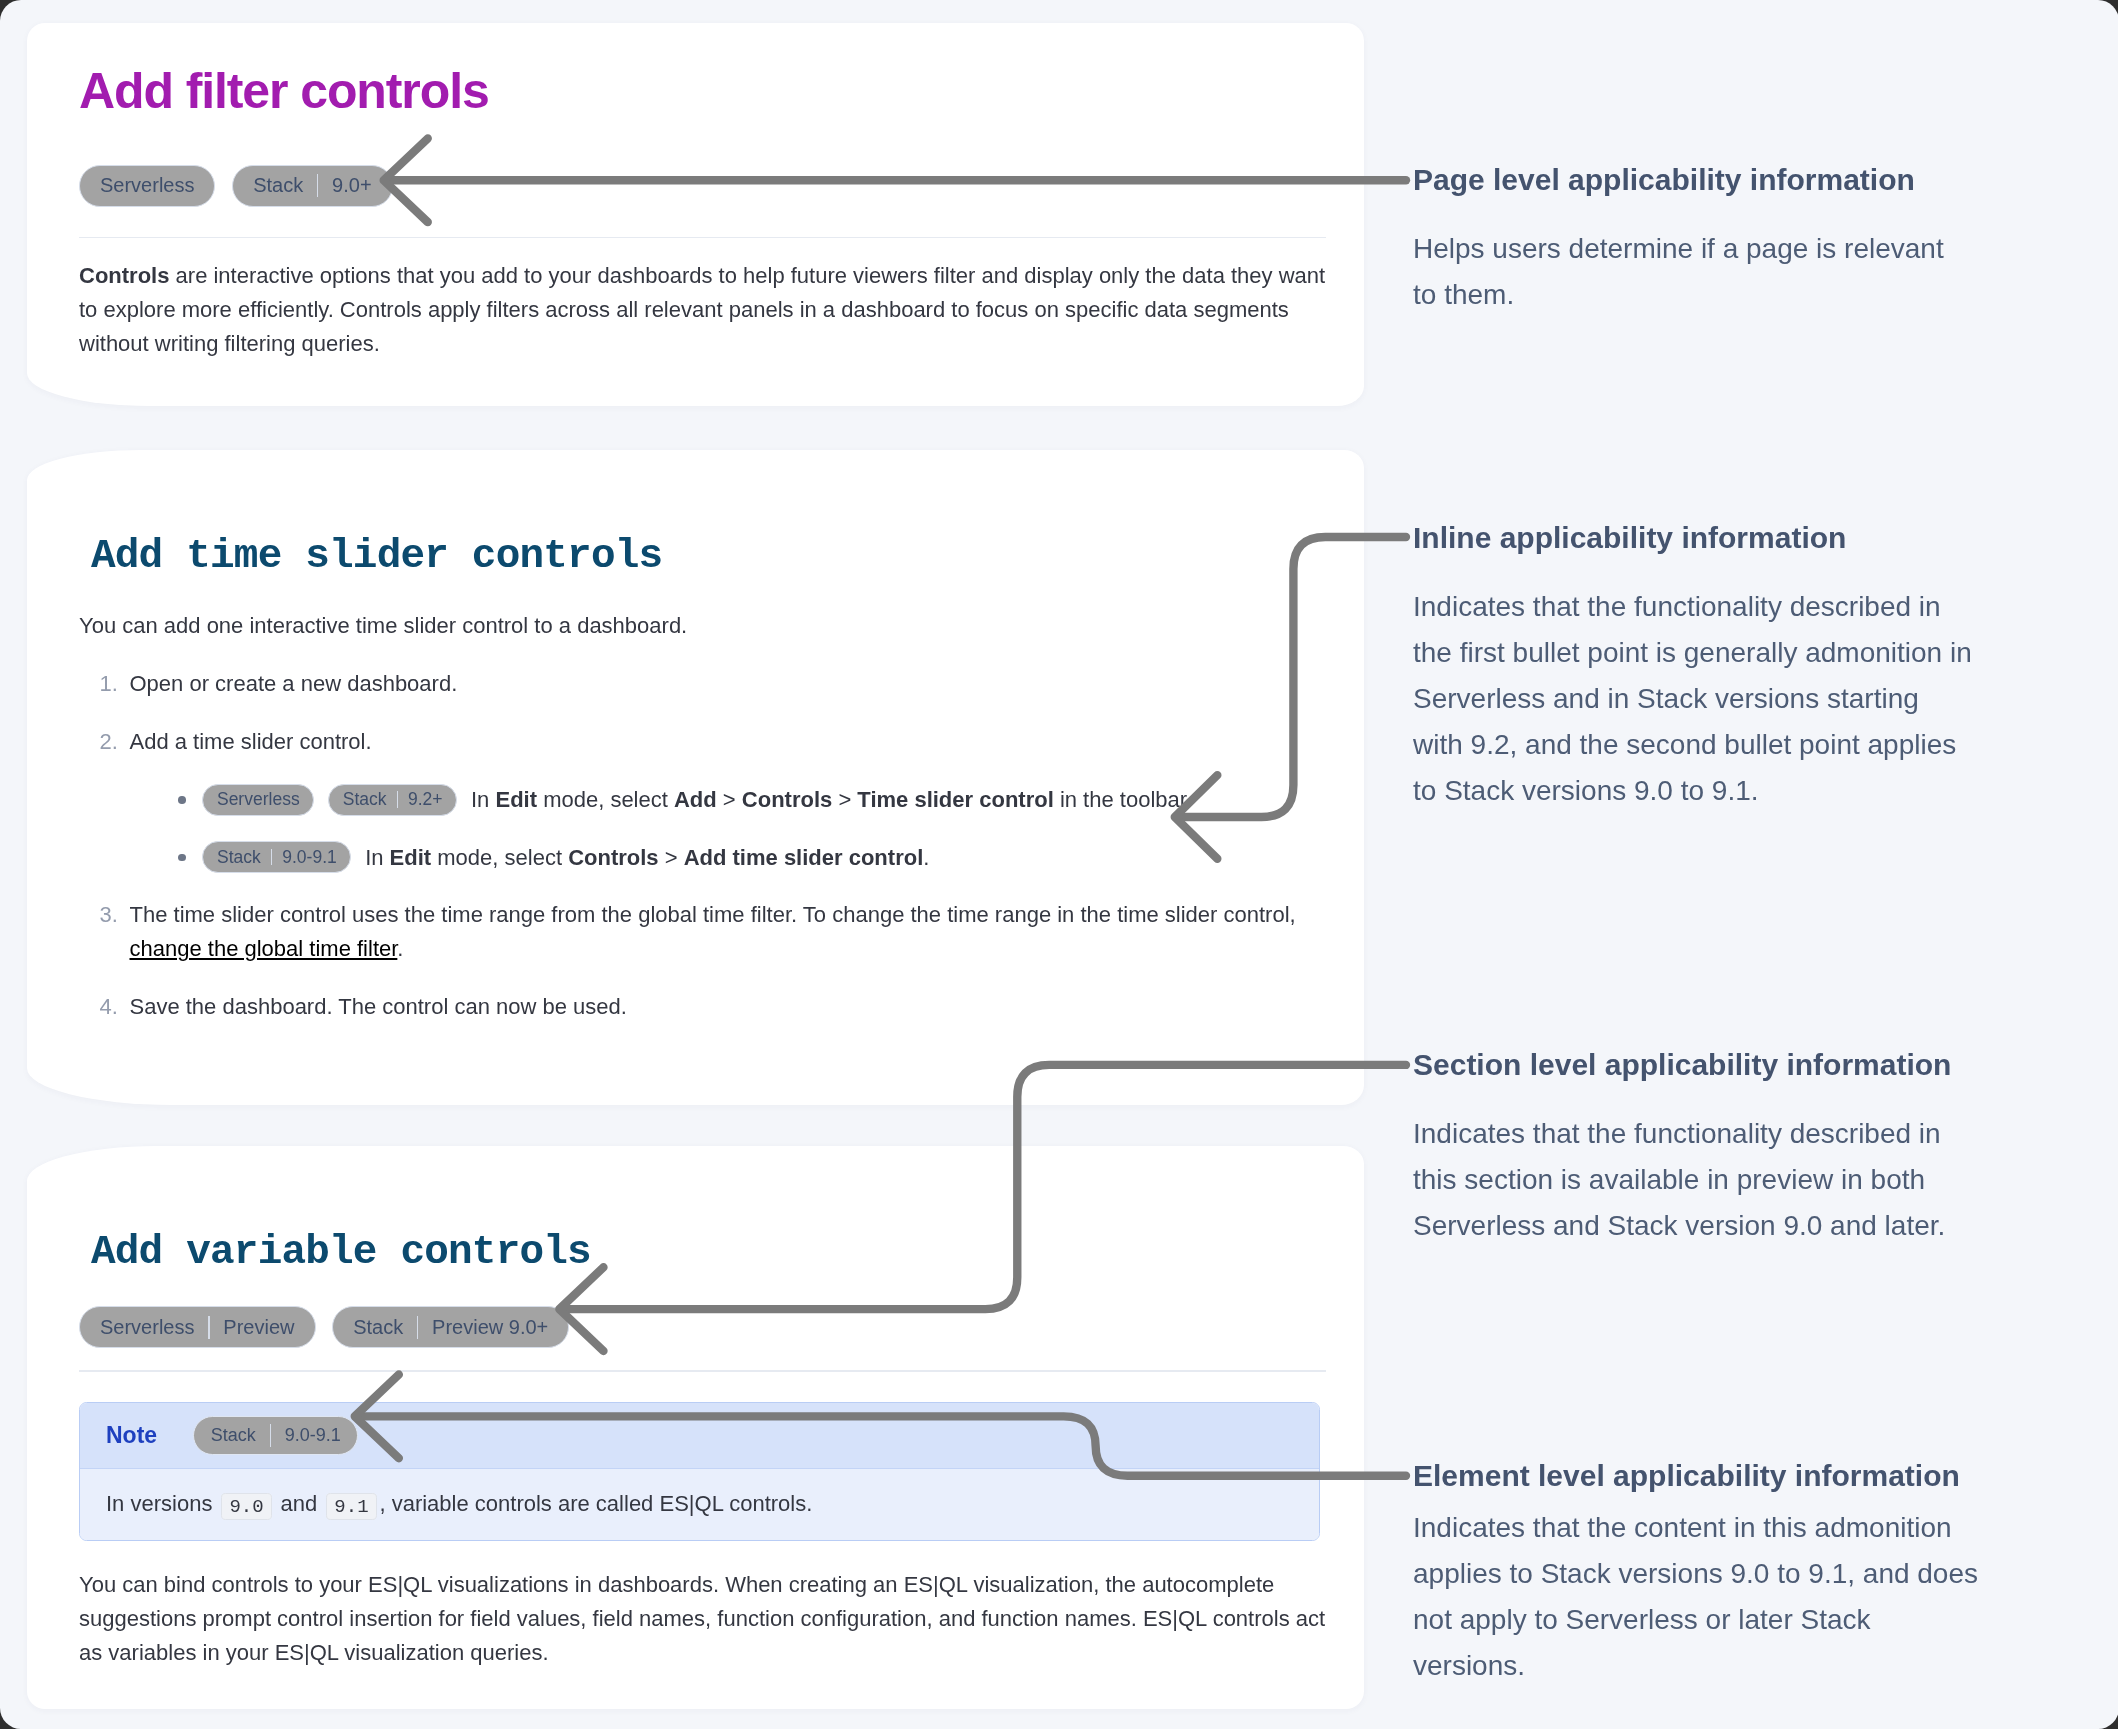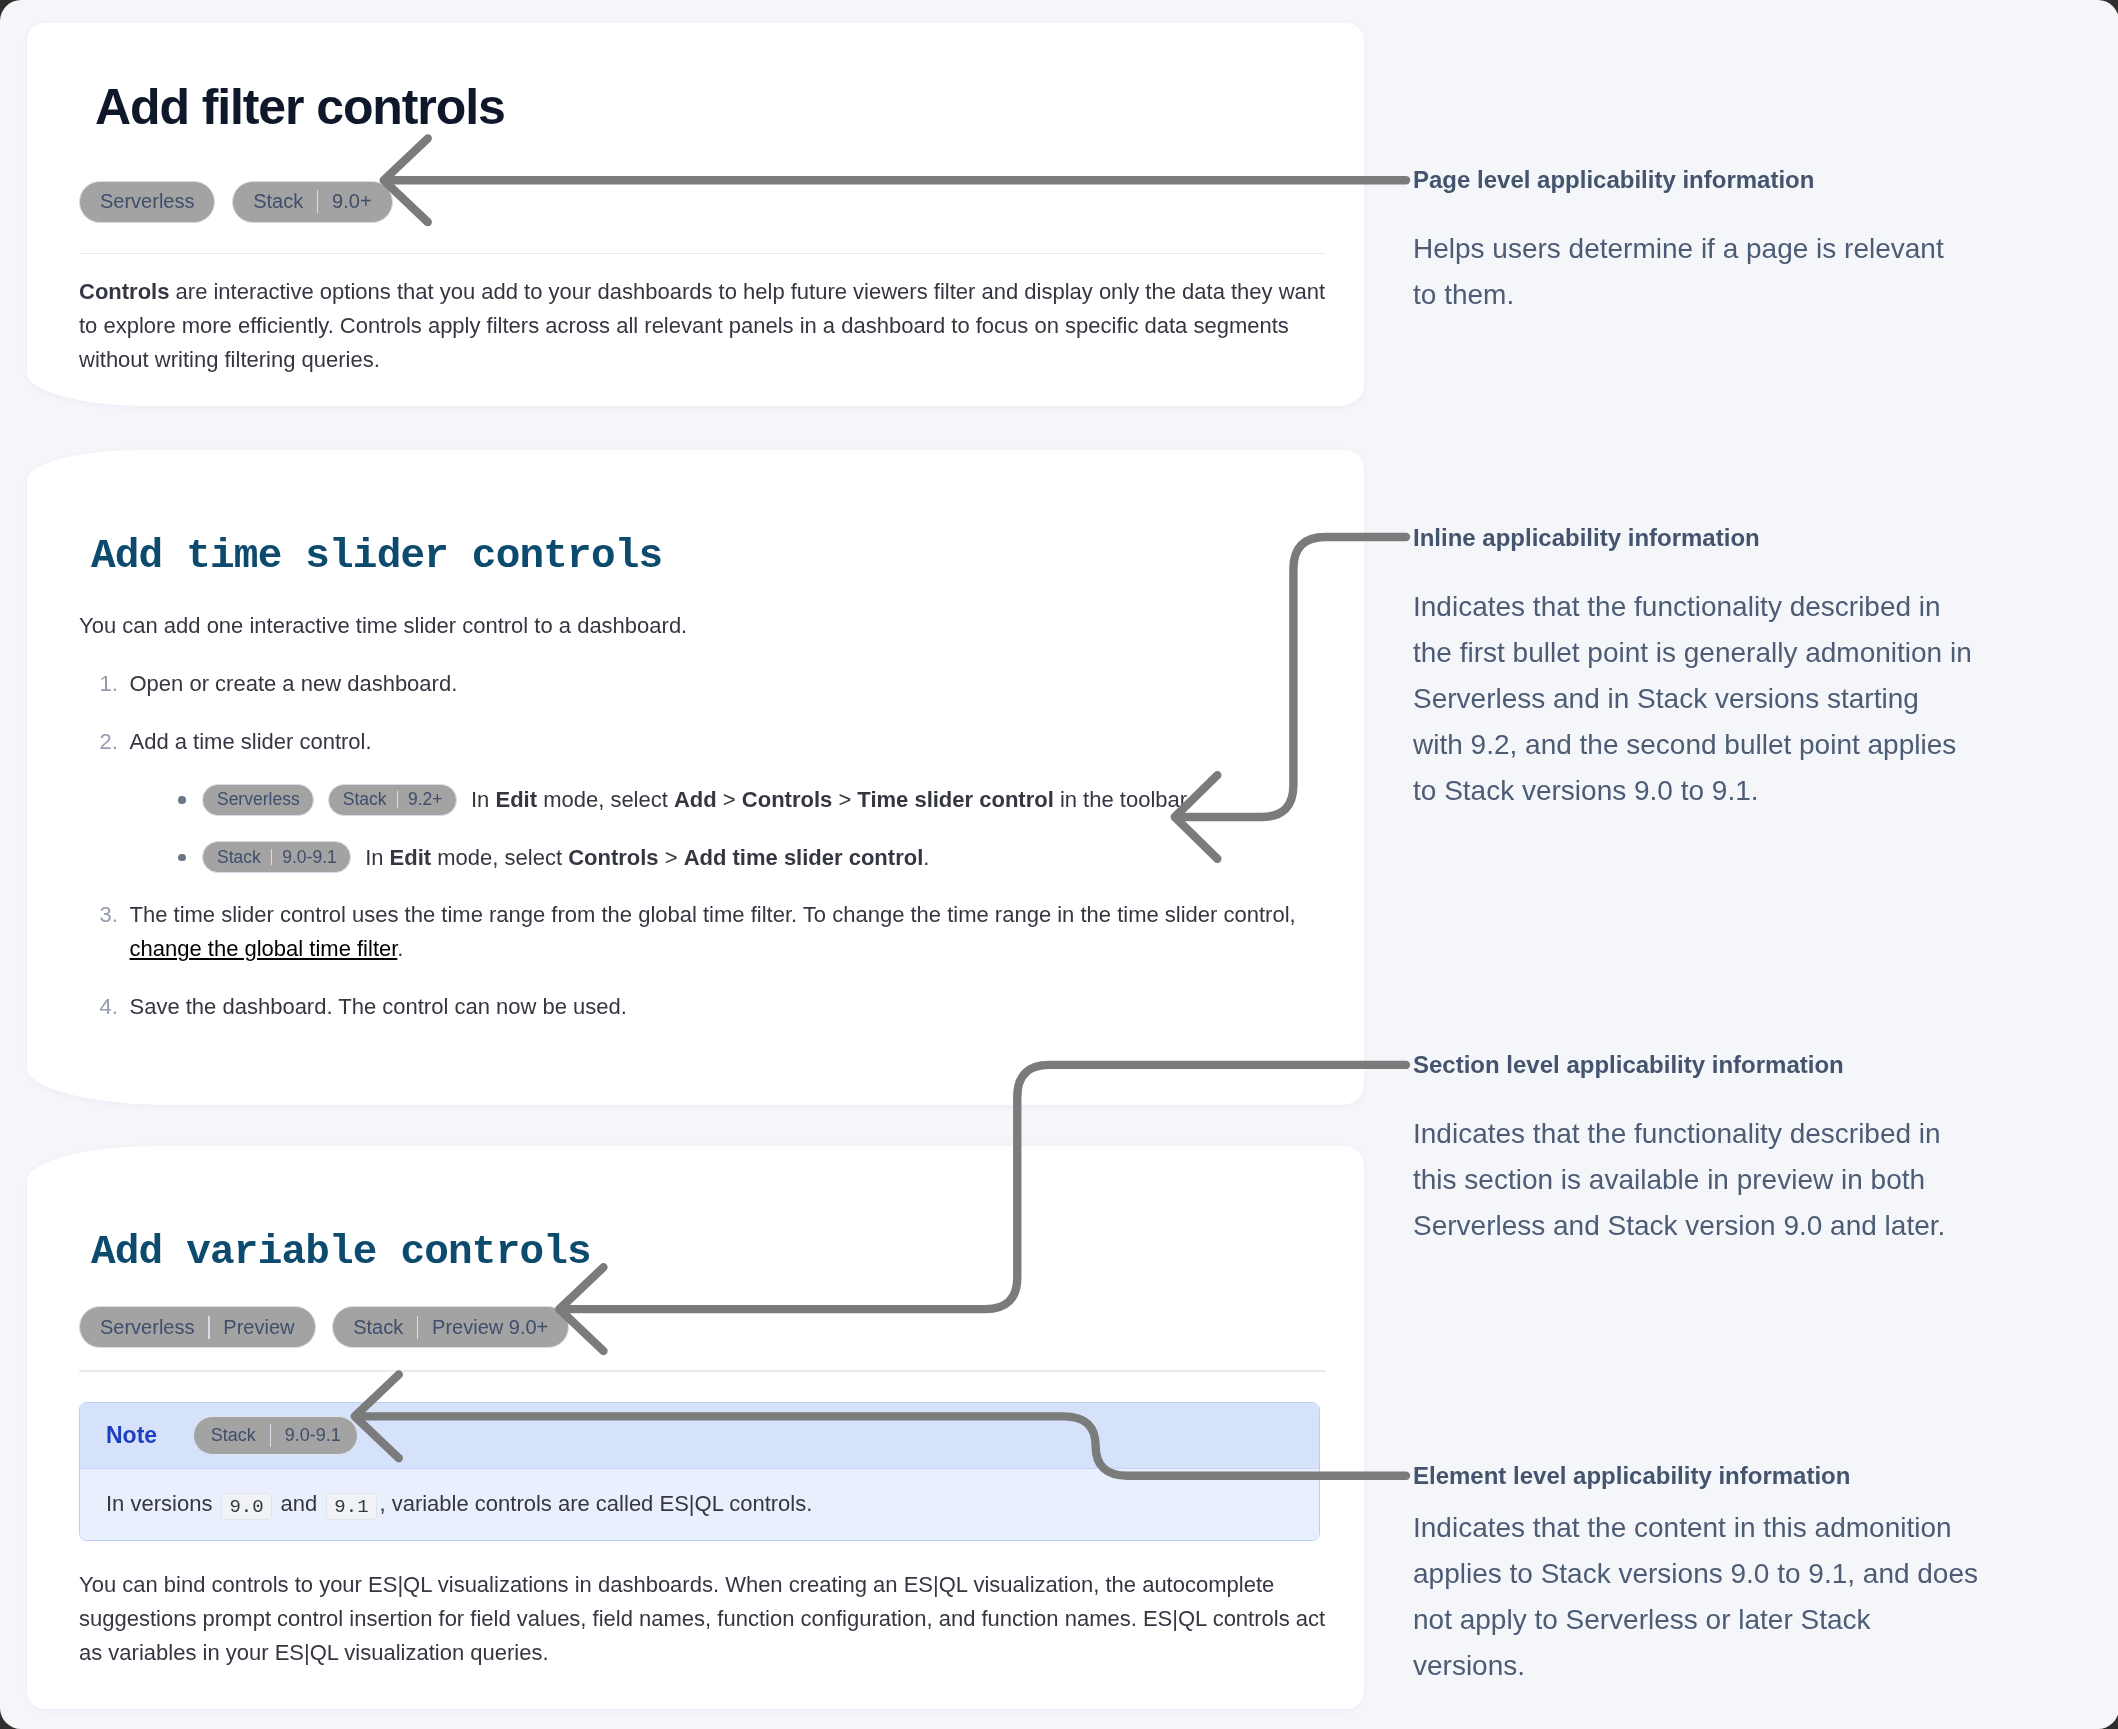--- a/index.html
+++ b/index.html
@@ -9,21 +9,21 @@
     font-family:"Liberation Sans", sans-serif;color:#343741;
   }
   .card{
     position:absolute;left:27px;width:1337px;background:#ffffff;
     box-sizing:border-box;padding:0 38px 0 52px;
     box-shadow:0 1.5px 6px rgba(50,60,90,0.04);
   }
   .card1{top:23px;height:383px;border-radius:18px 18px 27px 122px / 18px 18px 20px 33px;}
   .card2{top:450px;height:655px;border-radius:114px 20px 23px 145px / 30px 18px 20px 37px;}
   .card3{top:1146px;height:563px;border-radius:129px 21px 18px 18px / 35px 18px 18px 18px;}
-  h1{margin:16px;padding-top:40px;font-size:50px;line-height:1.15;font-weight:700;color:#0f172a;letter-spacing:-1.1px;}
+  h1{margin:0;padding-top:40px;font-size:50px;line-height:1.15;font-weight:700;color:#a21caf;letter-spacing:-1.1px;}
   h2{margin:12px;padding-top:70px;font-size:41px;line-height:1.2;font-weight:700;color:#0c4a6e;letter-spacing:-0.8px;font-family:Liberation Mono, monospace;}
   .badges{display:flex;gap:16.7px;align-items:center;}
   .card1 .badges{margin-top:44px;}
   .card3 .badges{margin-top:29px;}
   .badge{
     display:inline-flex;align-items:center;gap:13.7px;height:40px;padding:0 20px;
     border:1.5px solid #d6dde9;border-radius:760px;background:#a3a3a3;
     font-size:20px;color:#3e4e6b;font-weight:500;white-space:nowrap;
   }
   .bdiv{width:1.5px;height:23px;background:#d6dde9;}
@@ -56,21 +56,21 @@
     display:flex;align-items:center;gap:36px;height:65px;
     background:#d6e2fa;border-bottom:1.5px solid #c3d4f6;padding:0 26px;
   }
   .note-label{font-size:23px;font-weight:700;color:#1e40bf;}
   .note-body{background:#e9effc;padding:0 26px;height:71px;display:flex;align-items:center;font-size:22px;color:#343741;}
   .code{
     font-family:"Liberation Mono", monospace;font-size:19px;color:#343741;
     background:#f0f2f6;border:0.8px solid #dfe3ea;border-radius:4.6px;padding:1.5px 7.6px;margin:0 2.3px;
   }
   .annotation{position:absolute;left:1413px;width:685px;color:#4d5c75;}
-  .annotation h3{margin:0;font-size:24px;line-height:38px;font-weight:700;color:#44536e;}
+  .annotation h3{margin:0;font-size:30px;line-height:38px;font-weight:700;color:#44536e;}
   .ann-body{margin-top:27px;font-size:28px;line-height:46px;}
   .ann-body div{white-space:nowrap;}
   .a1{top:161px;}
   .a2{top:519px;}
   .a3{top:1046px;}
   .a4{top:1457px;}
   .a4 .ann-body{margin-top:10px;}
   .arrows{position:absolute;left:0;top:0;z-index:5;pointer-events:none;}
   .arrows path, .arrows polyline{fill:none;stroke:#7b7b7b;stroke-width:11;stroke-linecap:round;stroke-linejoin:round;}
 </style>

